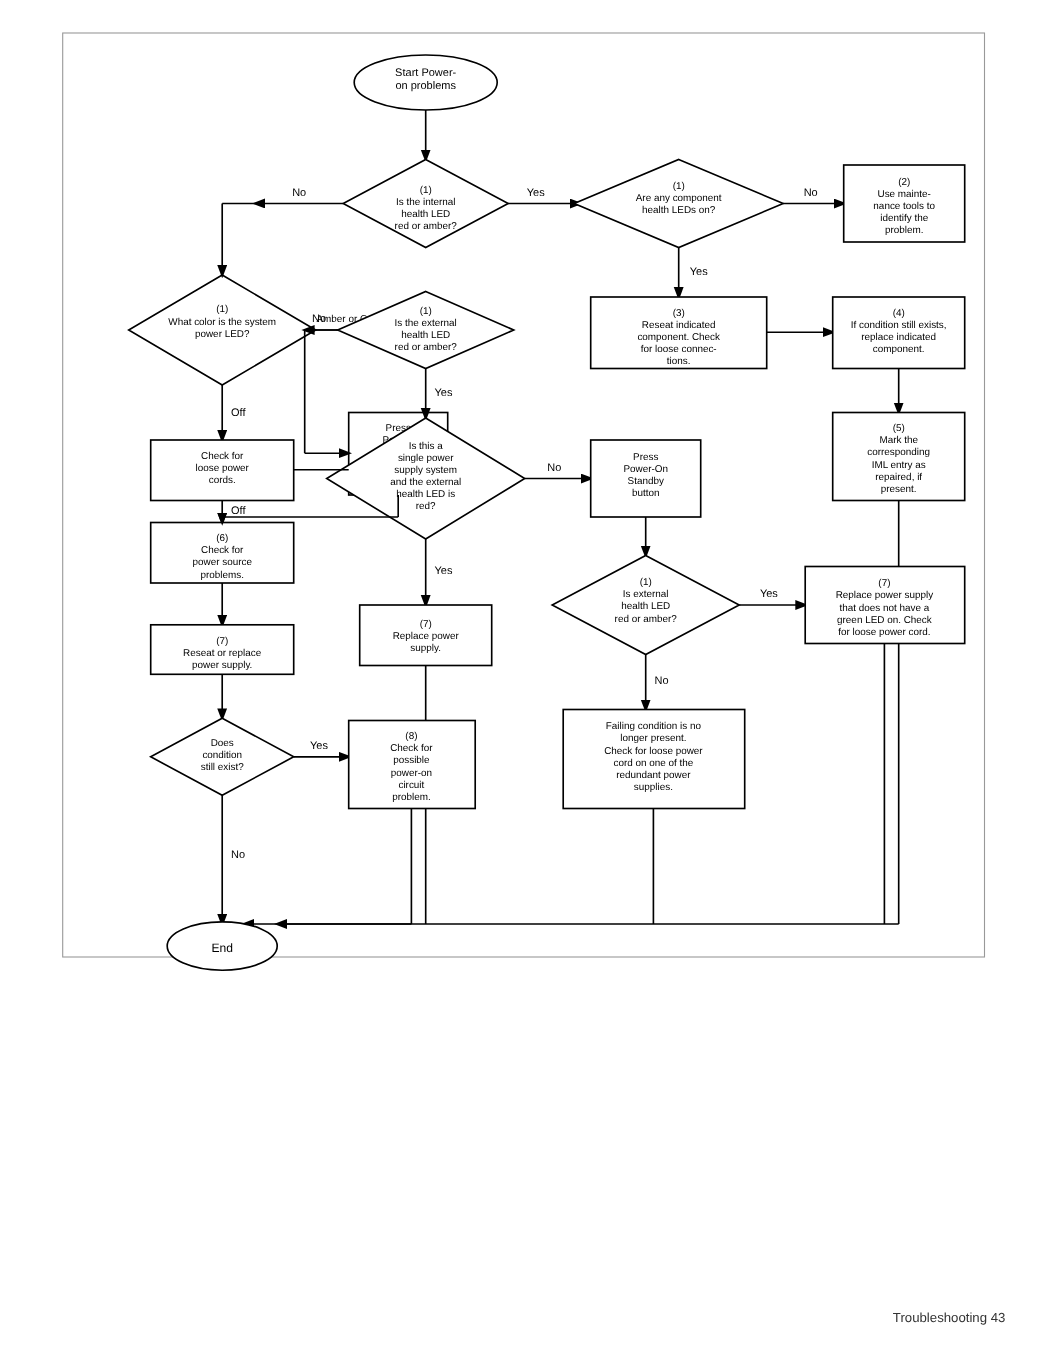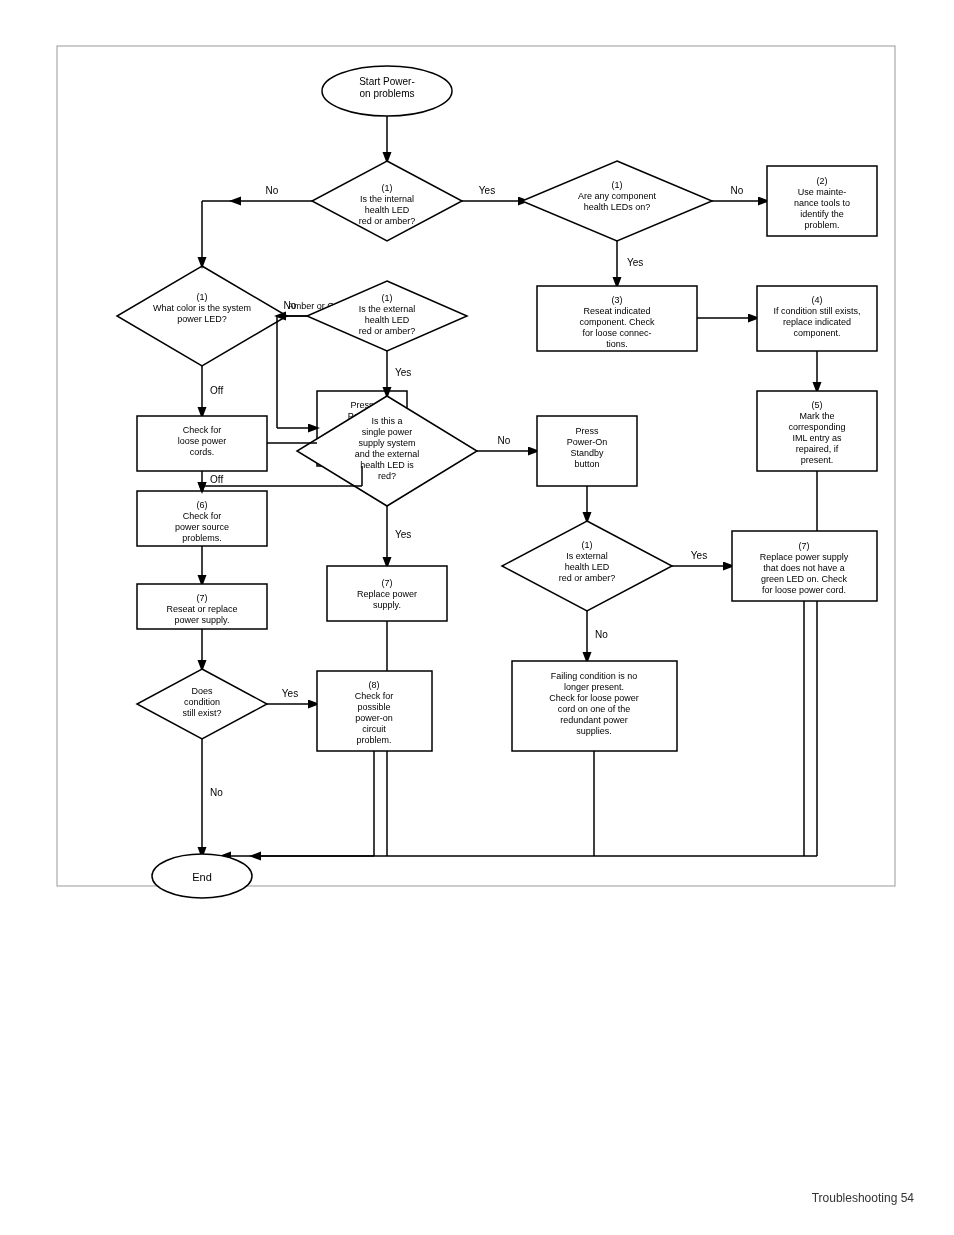--- a/index.html
+++ b/index.html
@@ -9,21 +9,21 @@
       font-size: 11px;
       width: 954px;
       min-height: 1235px;
       position: relative;
     }
     .page {
       width: 954px;
       min-height: 1235px;
       background: #fff;
       position: relative;
-      padding: 36px;
+      padding: 20px;
     }
     .flowchart-container {
       position: relative;
       width: 860px;
       height: 920px;
       margin: 0 auto;
     }
     
     .flowchart-svg {
       position: absolute;
@@ -266,15 +266,15 @@
       <line x1="220" y1="407" x2="270" y2="407" stroke="black" stroke-width="1.5"></line>
 
       <line x1="315" y1="430" x2="315" y2="450" stroke="black" stroke-width="1.5"></line>
       <line x1="315" y1="450" x2="155" y2="450" stroke="black" stroke-width="1.5"></line>
       <line x1="155" y1="450" x2="155" y2="455" stroke="black" stroke-width="1.5" marker-end="url(#arrow)"></line>
 
     </svg>
   </div>
 
   <div class="page-footer">
-    <span>Troubleshooting   54</span>
+    <span>Troubleshooting   43</span>
   </div>
 </div>
 
 </body></html>

